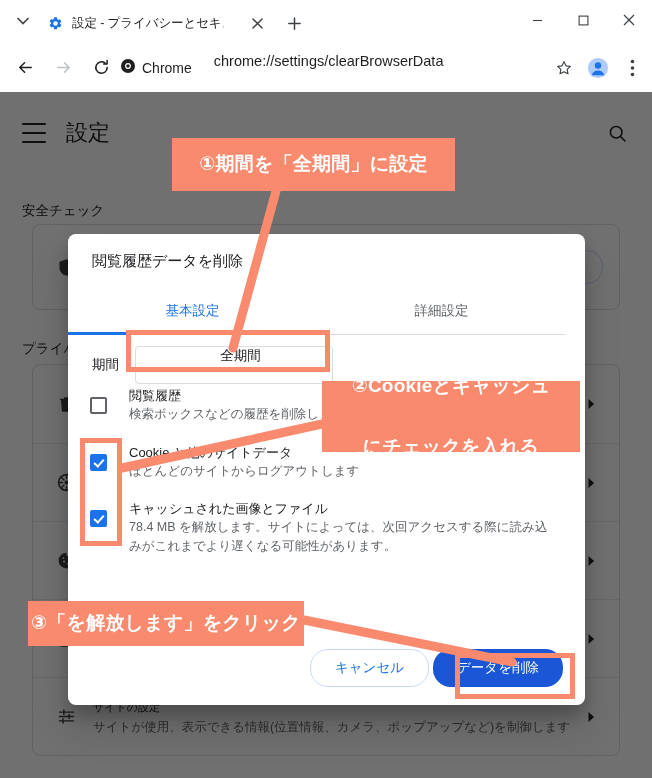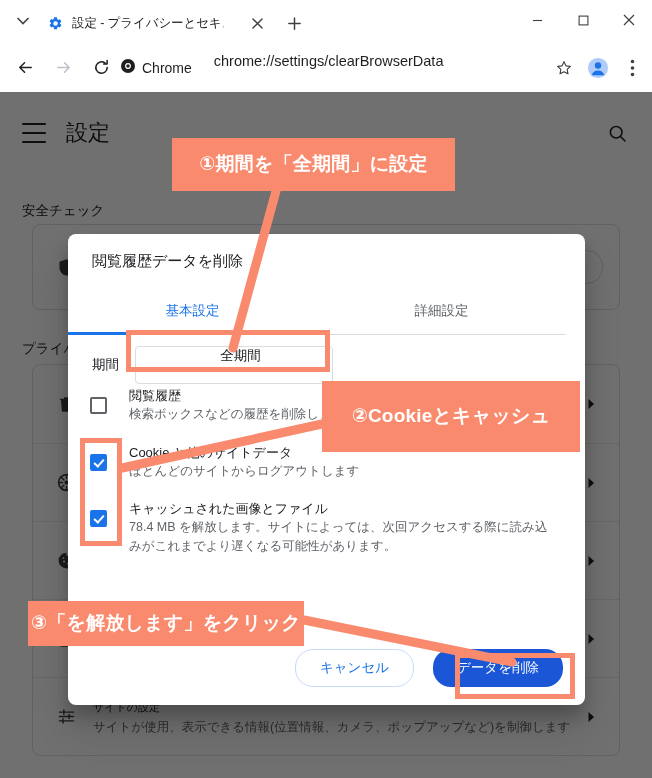--- a/index.html
+++ b/index.html
@@ -342,21 +342,21 @@
   }
   .cb-texts { margin-left: 22px; }
   .cb-title { font-size: 13px; color: #202124; line-height: 19px; }
   .cb-sub { font-size: 12.5px; color: #5f6368; line-height: 19px; max-width: 432px; }
 
   .dlg-actions {
     position: absolute;
     right: 22px; bottom: 18px;
     display: flex;
     align-items: center;
-    gap: 19px;
+    gap: 4px;
   }
   .btn-cancel {
     border: 1px solid #c6dafc;
     background: transparent;
     color: #1a73e8;
     font-size: 13.5px;
     border-radius: 18px;
     padding: 9px 24px;
   }
   .btn-delete {
@@ -701,18 +701,19 @@
 
   <div class="hl-box hl-period"></div>
   <div class="hl-box hl-checks"></div>
   <div class="hl-box hl-delete"></div>
 
   <div class="callout c1">
     <span>①期間を「全期間」に設定</span>
   </div>
   <div class="callout c2">
     <span>②Cookieとキャッシュ</span>
+    <span>にチェックを入れる</span>
   </div>
   <div class="callout c3">
     <span>③「を解放します」をクリック</span>
   </div>
 
 </div>
 
 </body></html>

